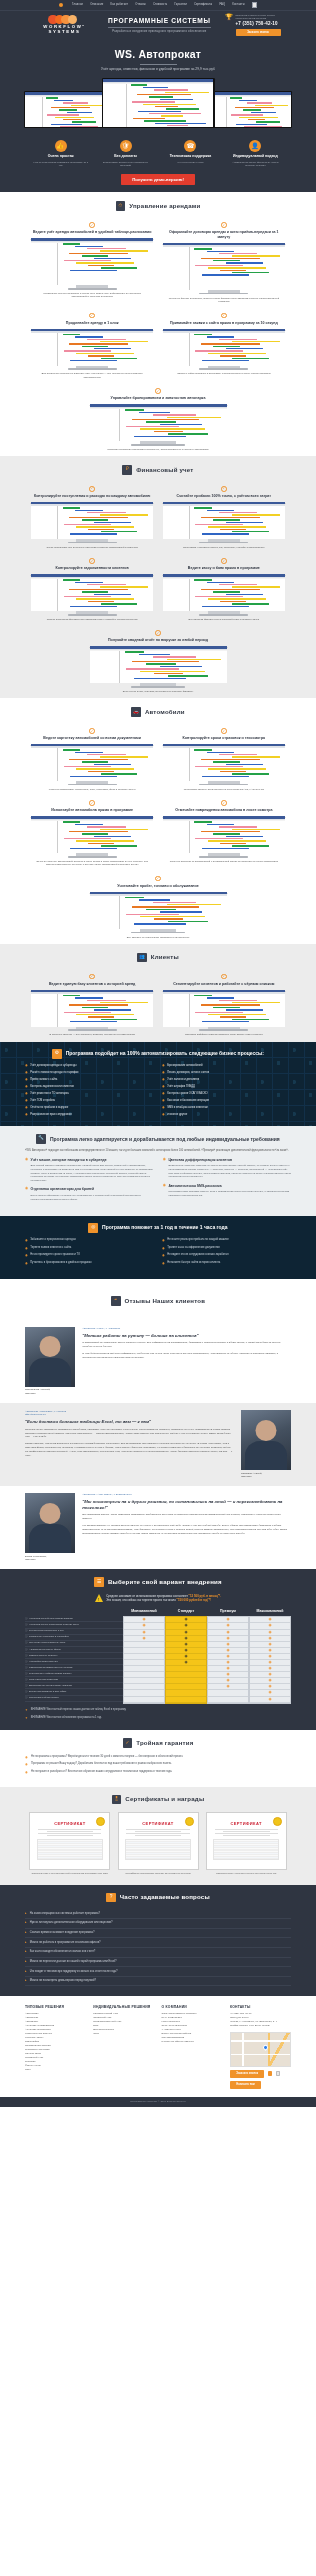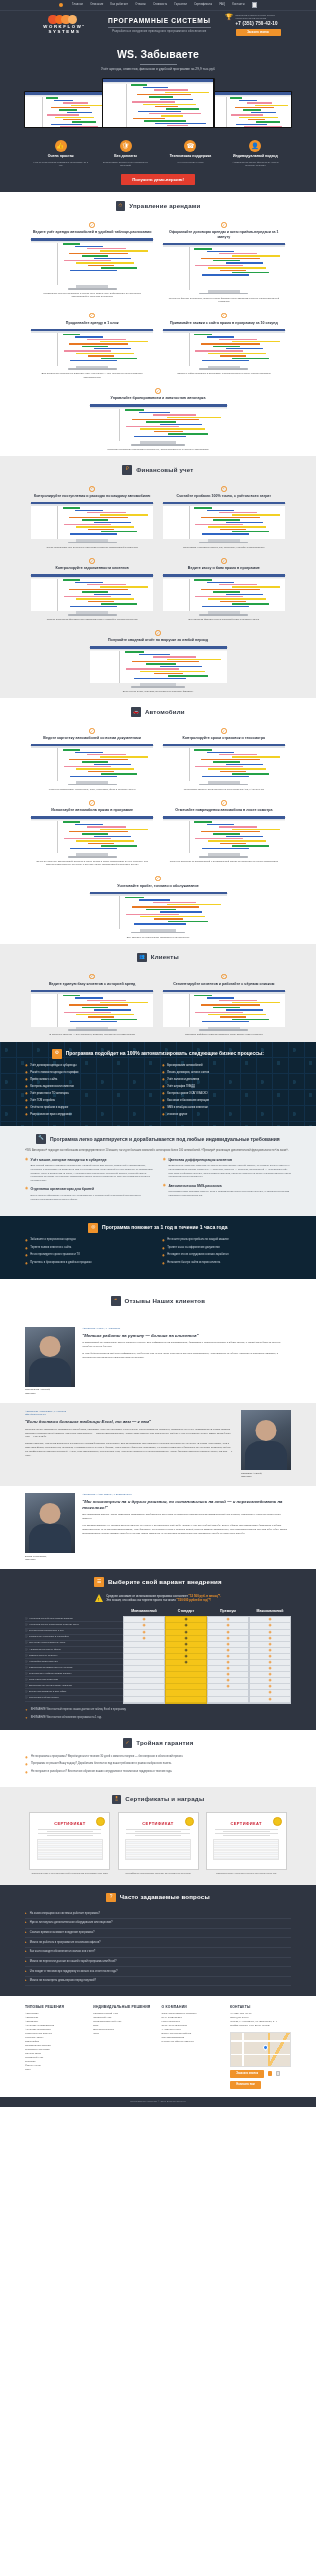--- a/index.html
+++ b/index.html
@@ -246,21 +246,21 @@
       <span class="trophy">🏆</span>
       <div>
         <div class="award">Победители в лидеры по рынку деловых продуктовых систем поддержки</div>
         <div class="phone">+7 (351) 750-42-10</div>
         <button class="btn-call">Заказать звонок</button>
       </div>
     </div>
   </div>
 
   <div class="hero">
-    <h2>WS. Забываете</h2>
+    <h2>WS. Автопрокат</h2>
     <div class="rule"></div>
     <p>Учёт аренды, клиентов, финансов в удобной программе за 29,9 тыс.руб</p>
     <div class="devices">
       <div class="mon side">
           <div class="scr">
             <div class="fs">
               <div class="bar"></div>
               <div class="tb"></div>
               <div class="lft"></div>
               <div class="gantt" id="gl">

